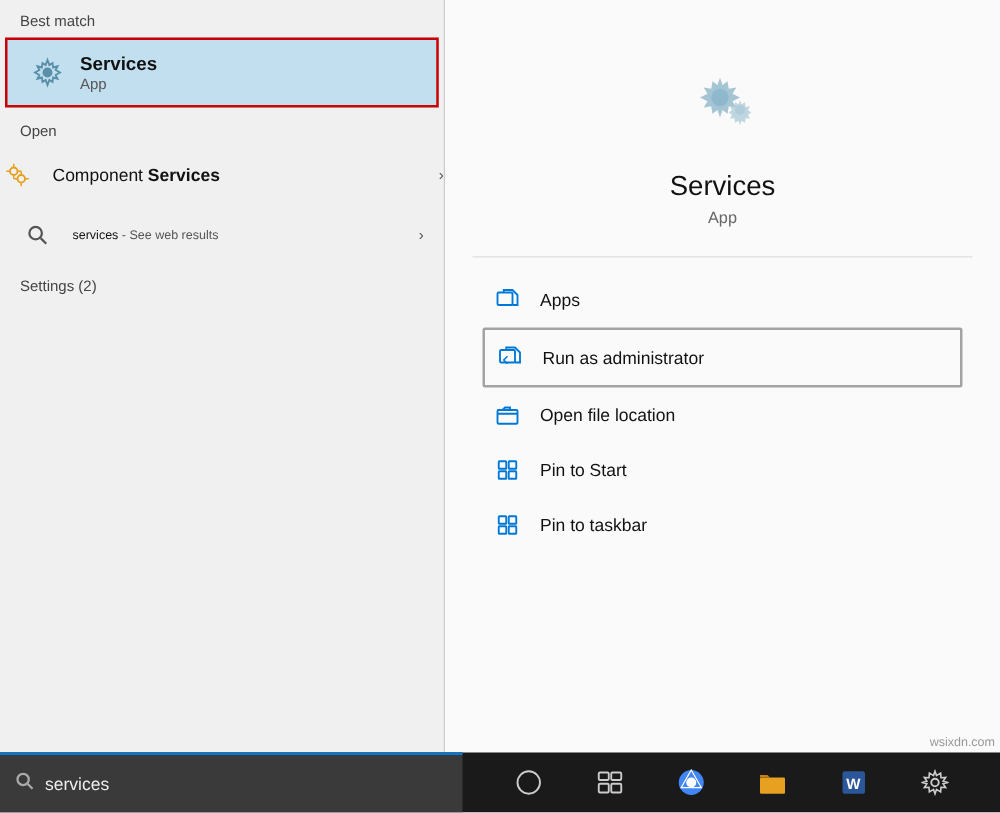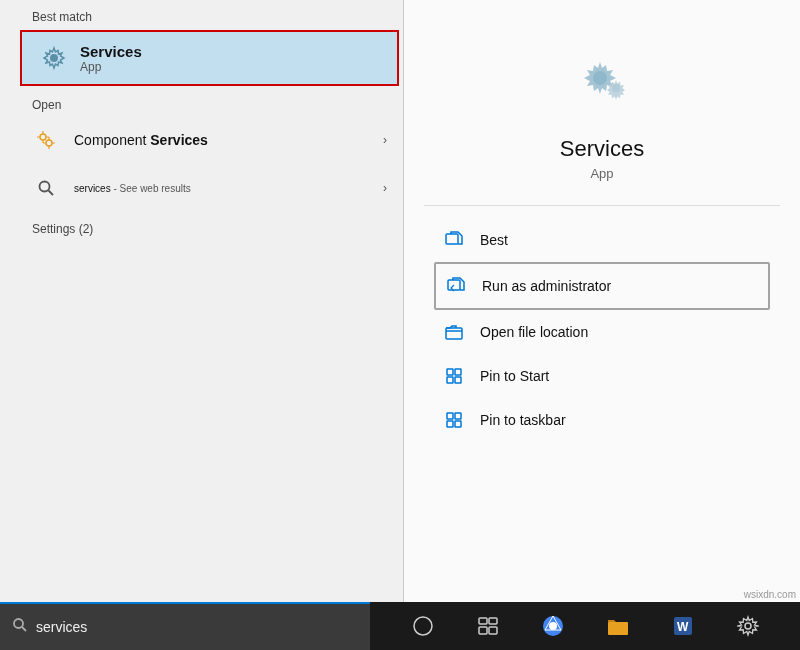--- a/index.html
+++ b/index.html
@@ -15,26 +15,25 @@
 
     
     .main-area {
       display: flex;
       flex: 1;
       height: calc(650px - 48px);
     }
 
     
     .left-panel {
-      width: 388px;
+      width: 356px;
       background: #f0f0f0;
       display: flex;
       flex-direction: column;
       border-right: 1px solid #ccc;
-      margin-left: 16px;
     }
 
     .section-label {
       font-size: 12px;
       color: #444;
       padding: 10px 16px 4px 16px;
       font-weight: 400;
     }
 
     
@@ -64,21 +63,21 @@
     }
     .best-match-text .subtitle {
       font-size: 12px;
       color: #555;
     }
 
     
     .app-item {
       display: flex;
       align-items: center;
-      padding: 10px 16px;
+      padding: 10px 0;
       cursor: pointer;
     }
     .app-item-icon {
       width: 28px;
       height: 28px;
       margin-right: 14px;
       display: flex;
       align-items: center;
       justify-content: center;
     }
@@ -340,21 +339,21 @@
 
     <div class="action-list">
 
       <div class="action-item">
         <div class="action-icon">
           <svg width="20" height="20" viewBox="0 0 20 20" fill="none" stroke="#0078d7" stroke-width="1.5">
             <rect x="2" y="4" width="12" height="10" rx="1"></rect>
             <path d="M7 4 L7 2 L14 2 L18 6 L18 14 L14 14" stroke="#0078d7"></path>
           </svg>
         </div>
-        <div class="action-label">Best</div>
+        <div class="action-label">Apps</div>
       </div>
 
       <div class="action-item highlighted">
         <div class="action-icon">
           <svg width="20" height="20" viewBox="0 0 20 20" fill="none" stroke="#0078d7" stroke-width="1.5">
             <rect x="2" y="4" width="12" height="10" rx="1"></rect>
             <path d="M7 4 L7 2 L14 2 L18 6 L18 14 L14 14" stroke="#0078d7"></path>
             <path d="M8 9 L5 12 L8 15" stroke="#0078d7" stroke-width="1.2"></path>
           </svg>
         </div>

